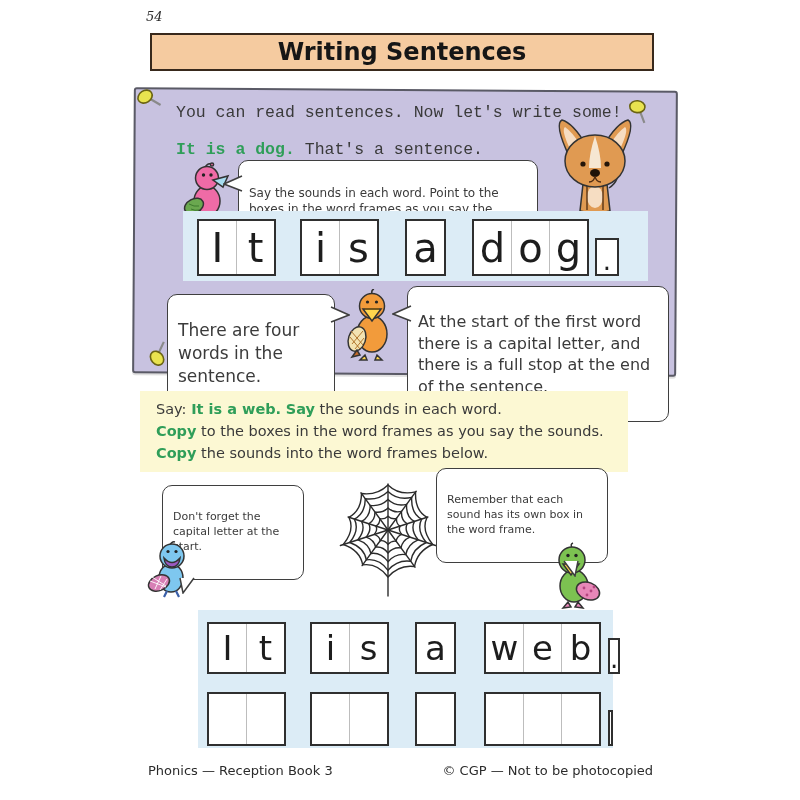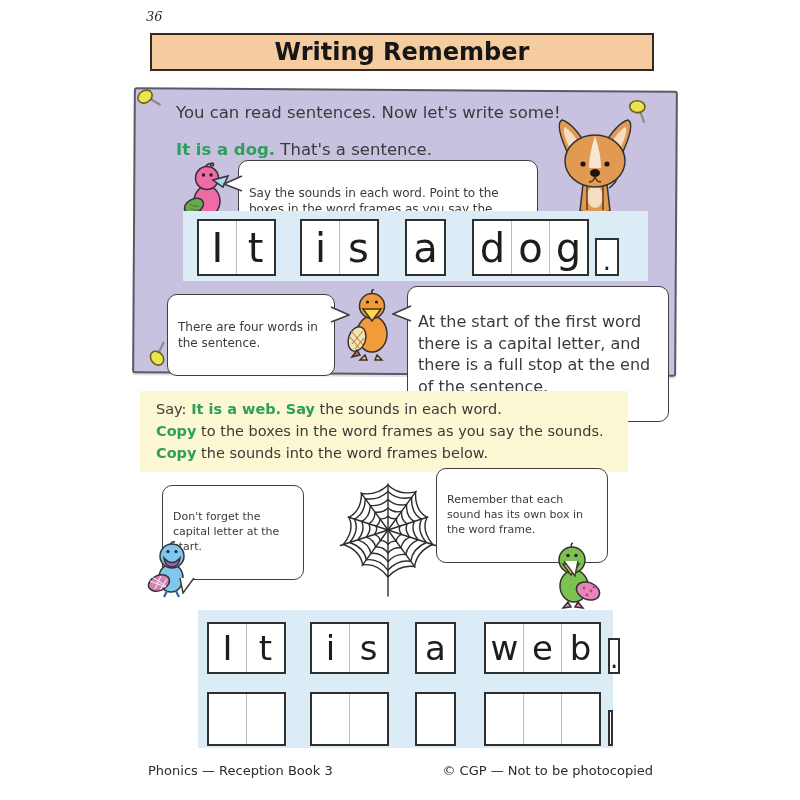--- a/index.html
+++ b/index.html
@@ -14,21 +14,21 @@
   
   #title-banner{left:150px;top:33px;width:500px;height:34px;background:#f5cba0;border:2px solid #38291c;
     display:flex;align-items:center;justify-content:center;font-size:24px;font-weight:bold;color:#161616;}
 
   
   #intro-panel{left:133px;top:89px;width:540px;height:282px;background:#c8c2e0;border:2px solid #5a5a66;
     border-radius:3px;transform:rotate(.35deg);box-shadow:0 2px 0 rgba(0,0,0,.12);}
 
   .pin{width:26px;height:26px;}
 
-  .intro-text{font-size:16.5px;color:#3a3a3a;white-space:nowrap;}
+  .intro-text{font-size:16.5px;color:#3a3a3a;white-space:nowrap;font-family:Liberation Mono, monospace;}
   .green{color:#2f9e59;font-weight:bold;}
 
   
   .bubble{background:#fff;border:1.5px solid #3f3f3f;border-radius:10px;padding:24px 10px;
     color:#3b3b3b;line-height:1.35;box-sizing:border-box;}
   .tail{position:absolute;z-index:3;}
 
   
   .strip{background:#dcecf6;}
   .frames-row{display:flex;align-items:flex-end;}
@@ -51,23 +51,23 @@
   
   #web-svg line,#web-svg path{stroke:#2b2b2b;stroke-width:1.4;fill:none;stroke-linecap:round;}
 
   svg .ol{stroke:#333;stroke-width:1.5;}
 </style>
 </head>
 <body>
 
 <div id="page">
 
-  <div id="page-number" class="abs">36</div>
-
-  <div id="title-banner" class="abs">Writing Remember</div>
+  <div id="page-number" class="abs">54</div>
+
+  <div id="title-banner" class="abs">Writing Sentences</div>
 
   <div id="intro-panel" class="abs"></div>
 
   <svg class="abs pin" style="left:136px;top:86px;transform:rotate(-14deg);" viewBox="0 0 24 24">
     <line x1="13" y1="12" x2="21" y2="20" stroke="#8a8a8a" stroke-width="2"></line>
     <ellipse cx="9" cy="9" rx="7" ry="5.5" fill="#e9e34f" stroke="#6b6414" stroke-width="1.5" transform="rotate(-20 9 9)"></ellipse>
   </svg>
   <svg class="abs pin" style="left:626px;top:98px;transform:rotate(24deg);" viewBox="0 0 24 24">
     <line x1="13" y1="12" x2="21" y2="20" stroke="#8a8a8a" stroke-width="2"></line>
     <ellipse cx="9" cy="9" rx="7" ry="5.5" fill="#e9e34f" stroke="#6b6414" stroke-width="1.5" transform="rotate(-20 9 9)"></ellipse>
@@ -139,21 +139,21 @@
       </div>
       <div class="frame h53" style="margin-left:26px;">
         <div class="cell">d</div>
         <div class="cell">o</div>
         <div class="cell">g</div>
       </div>
       <div class="dotbox" style="margin-left:6px;width:20px;height:34px;">.</div>
     </div>
   </div>
 
-  <div class="abs bubble" style="left:167px;top:294px;width:168px;font-size:12px;">
+  <div class="abs bubble" style="left:167px;top:294px;width:168px;font-size:17px;">
     <span>There are four words in the sentence.</span>
     <svg class="tail" style="right:-16px;top:11px;" width="20" height="18" viewBox="0 0 20 18">
       <path d="M1,1 L19,9 L1,16" fill="#fff" stroke="#3f3f3f" stroke-width="1.5"></path>
     </svg>
   </div>
 
   <svg class="abs" style="left:343px;top:289px;" width="58" height="72" viewBox="0 0 58 72">
     <path class="ol" d="M29,5 q-1,-4 2,-5" fill="none"></path>
     <ellipse class="ol" cx="29" cy="45" rx="15" ry="18" fill="#f29b3b"></ellipse>
     <circle class="ol" cx="29" cy="17" r="12.5" fill="#f29b3b"></circle>

